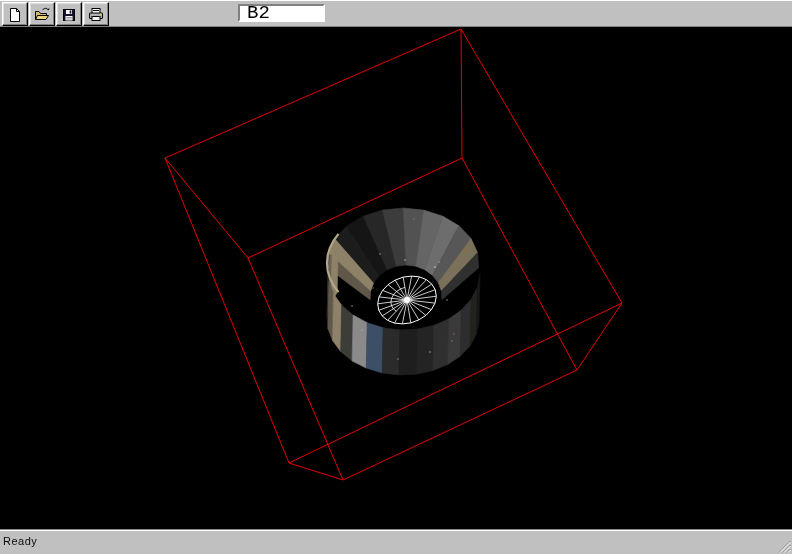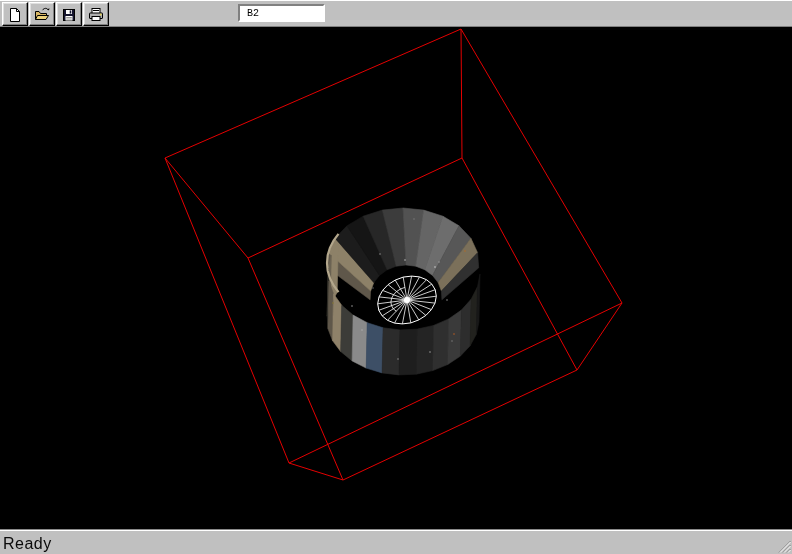--- a/index.html
+++ b/index.html
@@ -21,21 +21,21 @@
     box-shadow: inset -1px -1px 0 #808080, inset 1px 1px 0 #dfdfdf;
     padding:0; cursor:default;
   }
   .tb-btn svg { display:block; margin:2px auto 0 auto; }
   .tb-btn.b1 { left:2px; } .tb-btn.b2 { left:29px; }
   .tb-btn.b3 { left:56px; } .tb-btn.b4 { left:83px; }
 
   .field {
     position:absolute; top:3px; height:18px;
     background:#ffffff; color:#000000;
-    font-family:"Liberation Mono", monospace; font-size:10px;
+    font-family:"Liberation Mono", monospace; font-size:19px;
     border:2px solid; border-color:#808080 #ffffff #ffffff #808080;
     padding:0 16px 0 7px; outline:none;
   }
   .field.f1 { left:238px; width:87px; }
   .field.f2 { left:347px; width:153px; }
 
   
   .viewport {
     position:absolute; left:0; top:27px; width:792px; height:502px;
     background:#000000;
@@ -44,21 +44,21 @@
 
   
   .statusbar {
     position:absolute; left:0; top:529px; width:792px; height:25px;
     background:#c0c0c0;
     border-top:1px solid #8a8a8a;
     box-shadow: inset 0 1px 0 #ffffff;
   }
   .status-text {
     position:absolute; left:3px; top:5px;
-    font-size:16px; color:#0a0a0a; letter-spacing:0.5px;
+    font-size:11px; color:#0a0a0a; letter-spacing:0.5px;
   }
   .grip { position:absolute; right:1px; bottom:1px; }
 </style>
 </head>
 <body>
 
 <div class="toolbar">
 
   <button class="tb-btn b1">
     <svg width="16" height="16" viewBox="0 0 16 16">

